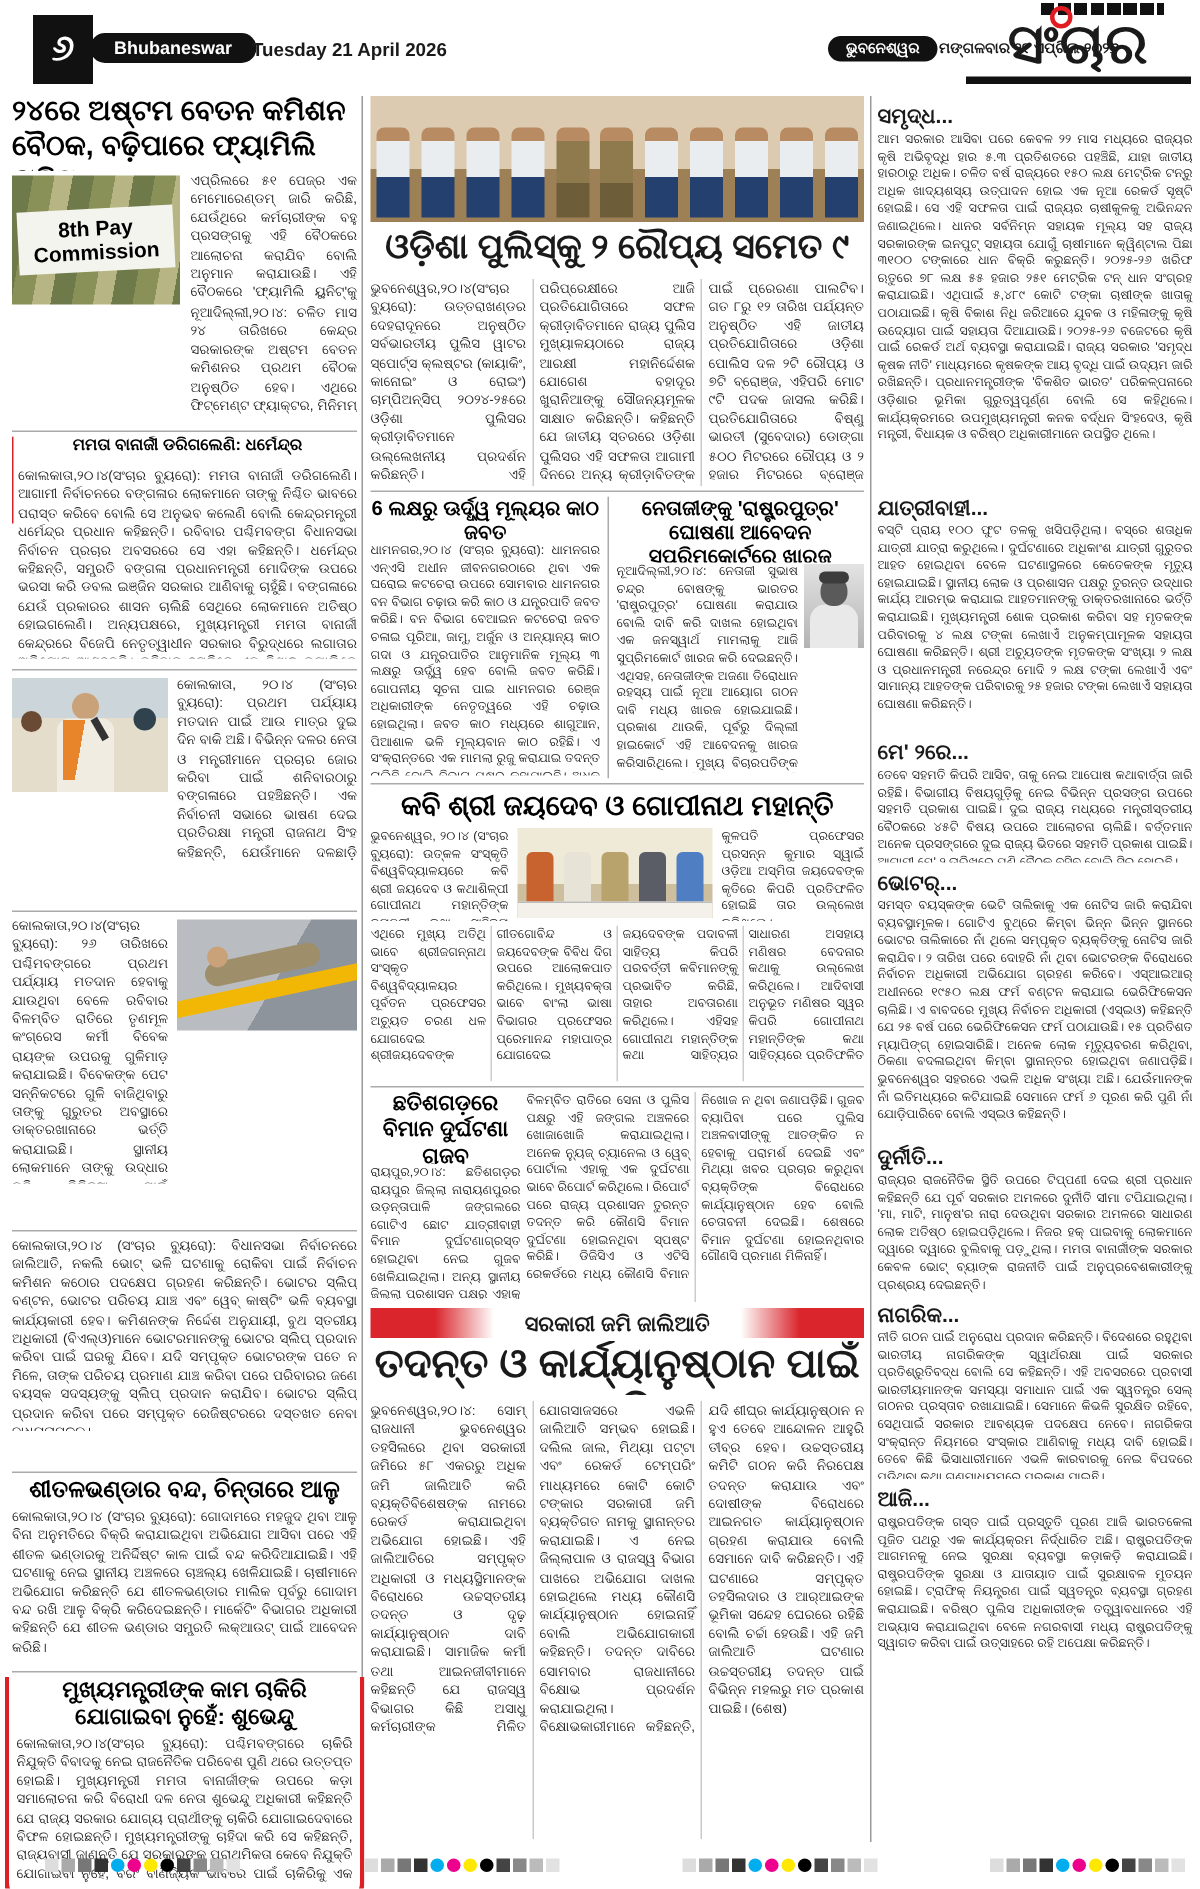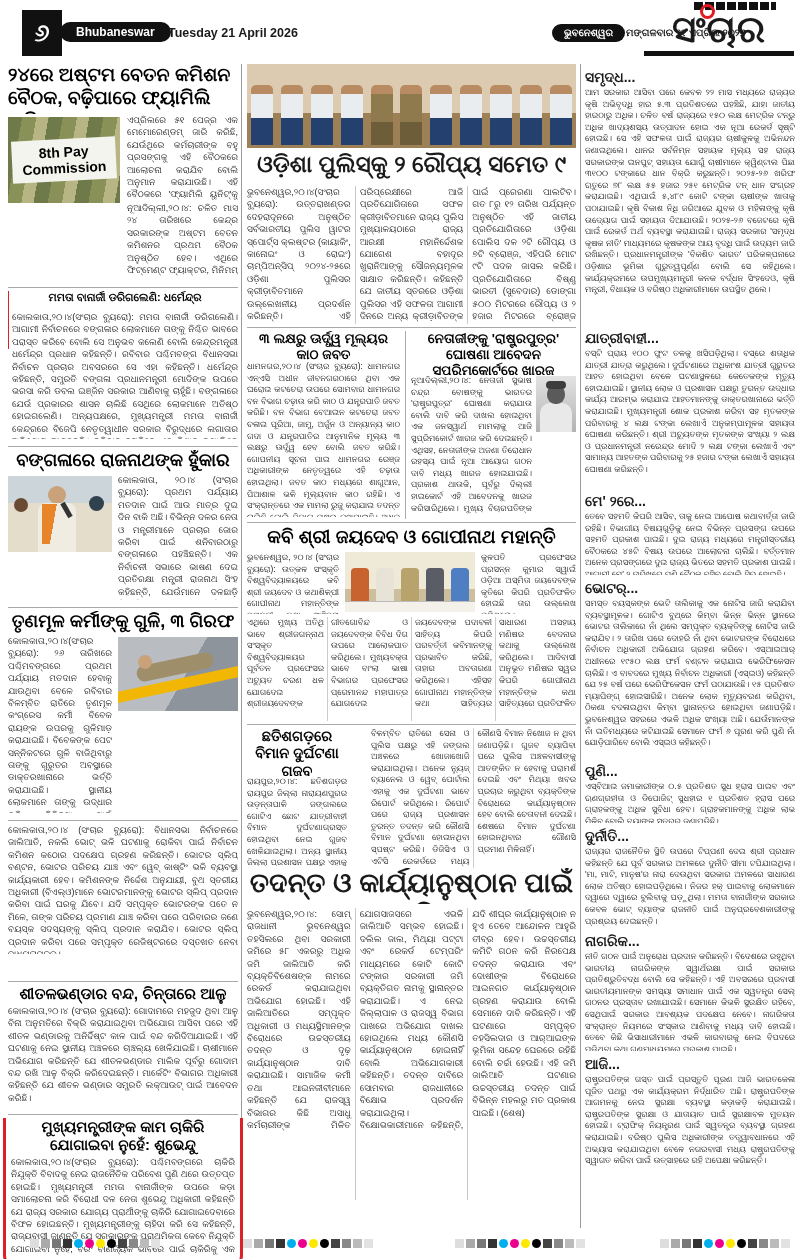--- a/index.html
+++ b/index.html
@@ -92,21 +92,21 @@
   .jaycol{width:92px;}
   .photo-jay{width:130px;height:60px;position:relative;overflow:hidden;background:linear-gradient(#efe9d8 0 62%,#cdbf9d 62% 100%);}
   .jfig{width:18px;height:34px;border-radius:4px 4px 0 0;}
   .jrow{position:absolute;bottom:10px;left:6px;right:6px;display:flex;justify-content:space-between;}
   .jtable{position:absolute;bottom:0;left:0;right:0;height:10px;background:#f3f1ea;border-top:1px solid #bbb;}
   .jplant{position:absolute;left:34px;bottom:8px;width:10px;height:20px;border-radius:50% 50% 0 0;background:#4e7f3a;}
   .m-jay-body{column-count:4;column-gap:7px;column-rule:1px solid #ccc;height:104px;margin-top:3px;}
   .planerow{display:flex;height:140px;overflow:hidden;}
   .planeL{width:100px;}
   .planeL .hl{font-size:14.5px;height:48px;}
-  .planeR{flex:1;margin-left:24px;column-count:2;column-gap:8px;column-rule:1px solid #ccc;}
+  .planeR{flex:1;margin-left:4px;column-count:2;column-gap:8px;column-rule:1px solid #ccc;}
   .landbanner{height:20px;display:flex;align-items:center;justify-content:center;font-weight:bold;font-size:14px;
      background:linear-gradient(90deg,#d9252b 0 13%,rgba(217,37,43,0) 25% 75%,#d9252b 87% 100%);margin:4px 0 2px;}
   .m-land-hl{font-size:27px;font-weight:bold;text-align:center;line-height:1.15;height:36px;overflow:hidden;}
   .m-land-body{height:292px;margin-top:4px;}
   
   .rc-banner{background:#000;color:#fff;height:22px;display:flex;align-items:center;gap:5px;padding:0 2px;}
   .rc-banner .ln{flex:1;height:2px;background:#fff;}
   .rc-banner .tx{font-weight:bold;font-size:12.5px;border-left:1px solid #fff;border-right:1px solid #fff;padding:0 5px;}
   .sect h3{margin:5px 0 1px;font-size:14px;font-weight:bold;}
   .sect .body{font-size:8.4px;}
@@ -147,34 +147,32 @@
     <div class="body" style="height:74px;margin-top:2px">ନୂଆଦିଲ୍ଲୀ,୨୦।୪: ଚଳିତ ମାସ ୨୪ ତାରିଖରେ କେନ୍ଦ୍ର ସରକାରଙ୍କ ଅଷ୍ଟମ ବେତନ କମିଶନର ପ୍ରଥମ ବୈଠକ ଅନୁଷ୍ଠିତ ହେବ। ଏଥିରେ ଫିଟ୍‌ମେଣ୍ଟ ଫ୍ୟାକ୍ଟର, ମିନିମମ୍ ସାଲାରୀ, ଏଚ୍‌ଆର୍‌ଏ ଓ ଫ୍ୟାମିଲି ୟୁନିଟ୍ ଭଳି ପ୍ରସଙ୍ଗ ଉପରେ ଆଲୋଚନା ହେବାର ସମ୍ଭାବନା ରହିଛି। କେତେକ କର୍ମଚାରୀ ସଂଗଠନର ପ୍ରତିନିଧି ଜ୍ୱଏଣ୍ଟ କନ୍‌ସଲ୍‌ଟେଟିଭ୍ ମେସିନେରୀ (ଜେସିଏମ୍) ପୂର୍ବରୁ କମିଶନ ପାଖରେ ପ୍ରସ୍ତାବ ଦାଖଲ କରିସାରିଛନ୍ତି। ପୂର୍ବ ପରିବାରେ ୩ ୟୁନିଟ୍ (ପତ୍ନୀ ଓ ଦୁଇ ସନ୍ତାନ)କୁ ମାନକ ଭାବରେ ନିଆଯାଉଥିବା ବେଳେ ଏବେ ପେନ୍‌ସନ୍, ଭତ୍ତା ସହ ୫ ୟୁନିଟ୍ (ପତ୍ନୀ, ଦୁଇସନ୍ତାନ, ପିତା ଓ ମାତା) କରିବାର ଦାବି କରାଯାଇ କାର୍ଯ୍ୟସୂଚୀ ରହିଛି।</div>
   </div>
   <div class="hdiv"></div>
   <div class="a-mamata">
     <div class="redbar" style="background-color: rgb(221, 31, 38);"></div>
     <div class="hl">ମମତା ବାନାର୍ଜୀ ଡରିଗଲେଣି: ଧର୍ମେନ୍ଦ୍ର</div>
     <div class="body" style="height:128px">କୋଲକାତା,୨୦।୪(ସଂଚାର ବ୍ୟୁରୋ): ମମତା ବାନାର୍ଜୀ ଡରିଗଲେଣି। ଆଗାମୀ ନିର୍ବାଚନରେ ବଙ୍ଗଳାର ଲୋକମାନେ ତାଙ୍କୁ ନିଶ୍ଚିତ ଭାବରେ ପରାସ୍ତ କରିବେ ବୋଲି ସେ ଅନୁଭବ କଲେଣି ବୋଲି କେନ୍ଦ୍ରମନ୍ତ୍ରୀ ଧର୍ମେନ୍ଦ୍ର ପ୍ରଧାନ କହିଛନ୍ତି। ରବିବାର ପଶ୍ଚିମବଙ୍ଗ ବିଧାନସଭା ନିର୍ବାଚନ ପ୍ରଚାର ଅବସରରେ ସେ ଏହା କହିଛନ୍ତି। ଧର୍ମେନ୍ଦ୍ର କହିଛନ୍ତି, ସମ୍ପ୍ରତି ବଙ୍ଗଳା ପ୍ରଧାନମନ୍ତ୍ରୀ ମୋଦିଙ୍କ ଉପରେ ଭରସା କରି ଡବଲ ଇଞ୍ଜିନ ସରକାର ଆଣିବାକୁ ଚାହୁଁଛି। ବଙ୍ଗଳାରେ ଯେଉଁ ପ୍ରକାରର ଶାସନ ଚାଲିଛି ସେଥିରେ ଲୋକମାନେ ଅତିଷ୍ଠ ହୋଇଗଲେଣି। ଅନ୍ୟପକ୍ଷରେ, ମୁଖ୍ୟମନ୍ତ୍ରୀ ମମତା ବାନାର୍ଜୀ କେନ୍ଦ୍ରରେ ବିଜେପି ନେତୃତ୍ୱାଧୀନ ସରକାର ବିରୁଦ୍ଧରେ ଲଗାତାର ଅଭିଯୋଗ ଆଣୁଛନ୍ତି। ରବିବାର ହୁଗୁଳିରେ ଏକ ବିଶାଳ ର‌୍ୟାଲିରେ ଯୋଗ ଦେଇ ସେ ଟିଏମ୍‌ସି ପ୍ରାର୍ଥୀଙ୍କ ସପକ୍ଷରେ ପ୍ରଚାର କରିଛନ୍ତି।</div>
   </div>
   <div class="hdiv"></div>
   <div class="a-rajnath">
-    <div class="hl">ବଙ୍ଗଳାରେ ରାଜନାଥଙ୍କ ହୁଁକାର</div>
     <div class="photo-rajnath">
       <span class="rj-h2"></span>
       <span class="rj-h3"></span>
       <span class="rj-head"></span>
       <span class="rj-body"></span>
       <span class="rj-sash"></span>
       <span class="rj-mic"></span>
     </div>
     <div class="body" style="height:126px">କୋଲକାତା, ୨୦।୪ (ସଂଚାର ବ୍ୟୁରୋ): ପ୍ରଥମ ପର୍ଯ୍ୟାୟ ମତଦାନ ପାଇଁ ଆଉ ମାତ୍ର ଦୁଇ ଦିନ ବାକି ଅଛି। ବିଭିନ୍ନ ଦଳର ନେତା ଓ ମନ୍ତ୍ରୀମାନେ ପ୍ରଚାର ଜୋର କରିବା ପାଇଁ ଶନିବାରଠାରୁ ବଙ୍ଗଳାରେ ପହଞ୍ଚିଛନ୍ତି। ଏକ ନିର୍ବାଚନୀ ସଭାରେ ଭାଷଣ ଦେଇ ପ୍ରତିରକ୍ଷା ମନ୍ତ୍ରୀ ରାଜନାଥ ସିଂହ କହିଛନ୍ତି, ଯେଉଁମାନେ ଦଳଛାଡ଼ି ବିଜେପିରେ ଯୋଗ ଦେଉଛନ୍ତି ତାହା ତୃଣମୂଳ ପାଇଁ ବଡ଼ ଧକ୍କା। ବଙ୍ଗଳାରେ ପରିବର୍ତ୍ତନ ନିଶ୍ଚିତ ବୋଲି ସେ ଦୋହରାଇଛନ୍ତି। ତୃଣମୂଳ ଶାସନ କାଳରେ ଦୁର୍ନୀତି ବୃଦ୍ଧି ପାଇଛି ଏବଂ ରାଜ୍ୟର ବିକାଶ ଠପ୍ ହୋଇଯାଇଛି ବୋଲି ସେ ଅଭିଯୋଗ କରିଛନ୍ତି। ଏହା ଆସନଙ୍କ ଉପରେ ନିର୍ଭର କରେ ଯେ ଆପଣ ଭୟରେ ବଞ୍ଚିବାକୁ ଚାହାଁନ୍ତି କି ମୁକ୍ତ ବାତାବରଣରେ।</div>
   </div>
   <div class="hdiv"></div>
   <div class="a-trinamul">
-    <div class="hl">ତୃଣମୂଳ କର୍ମୀଙ୍କୁ ଗୁଳି, ୩ ଗିରଫ</div>
     <div class="photo-str">
       <span class="str-bar"></span>
       <span class="str-man"></span>
       <span class="str-head"></span>
     </div>
     <div class="body" style="height:178px">କୋଲକାତା,୨୦।୪(ସଂଚାର ବ୍ୟୁରୋ): ୨୬ ତାରିଖରେ ପଶ୍ଚିମବଙ୍ଗରେ ପ୍ରଥମ ପର୍ଯ୍ୟାୟ ମତଦାନ ହେବାକୁ ଯାଉଥିବା ବେଳେ ରବିବାର ବିଳମ୍ବିତ ରାତିରେ ତୃଣମୂଳ କଂଗ୍ରେସ କର୍ମୀ ବିବେକ ରାୟଙ୍କ ଉପରକୁ ଗୁଳିମାଡ଼ କରାଯାଇଛି। ବିବେକଙ୍କ ପେଟ ସନ୍ନିକଟରେ ଗୁଳି ବାଜିଥିବାରୁ ତାଙ୍କୁ ଗୁରୁତର ଅବସ୍ଥାରେ ଡାକ୍ତରଖାନାରେ ଭର୍ତ୍ତି କରାଯାଇଛି। ସ୍ଥାନୀୟ ଲୋକମାନେ ତାଙ୍କୁ ଉଦ୍ଧାର କରି ଚିକିତ୍ସା ପାଇଁ ନେଇଥିଲେ। ଏହି ଘଟଣା ପରେ ଅଞ୍ଚଳରେ ଉତ୍ତେଜନା ଲାଗି ରହିଛି। ଯୋଗକୁ ପ୍ରାଥମିକ ଚିକିତ୍ସା ପରେ ତାଙ୍କ ଅବସ୍ଥା ସ୍ଥିର ଅଛି ବୋଲି ଡାକ୍ତର କହିଛନ୍ତି। ପୁଲିସ ଘଟଣାର ତଦନ୍ତ ଆରମ୍ଭ କରି ଏ ପର୍ଯ୍ୟନ୍ତ ତିନି ଜଣଙ୍କୁ ଗିରଫ କରିଛି। ରାଜନୈତିକ ଶତ୍ରୁତାକୁ ନେଇ ଏହି ଆକ୍ରମଣ ହୋଇଥିବା ସନ୍ଦେହ କରାଯାଉଛି।</div>
   </div>
   <div class="hdiv"></div>
   <div class="a-voting">
     <div class="body" style="height:130px">କୋଲକାତା,୨୦।୪ (ସଂଚାର ବ୍ୟୁରୋ): ବିଧାନସଭା ନିର୍ବାଚନରେ ଜାଲିଆତି, ନକଲି ଭୋଟ୍ ଭଳି ଘଟଣାକୁ ରୋକିବା ପାଇଁ ନିର୍ବାଚନ କମିଶନ କଠୋର ପଦକ୍ଷେପ ଗ୍ରହଣ କରିଛନ୍ତି। ଭୋଟର ସ୍ଲିପ୍ ବଣ୍ଟନ, ଭୋଟର ପରିଚୟ ଯାଞ୍ଚ ଏବଂ ୱେବ୍ କାଷ୍ଟିଂ ଭଳି ବ୍ୟବସ୍ଥା କାର୍ଯ୍ୟକାରୀ ହେବ। କମିଶନଙ୍କ ନିର୍ଦ୍ଦେଶ ଅନୁଯାୟୀ, ବୁଥ ସ୍ତରୀୟ ଅଧିକାରୀ (ବିଏଲ୍‌ଓ)ମାନେ ଭୋଟରମାନଙ୍କୁ ଭୋଟର ସ୍ଲିପ୍ ପ୍ରଦାନ କରିବା ପାଇଁ ଘରକୁ ଯିବେ। ଯଦି ସମ୍ପୃକ୍ତ ଭୋଟରଙ୍କ ପତେ ନ ମିଳେ, ତାଙ୍କ ପରିଚୟ ପ୍ରମାଣ ଯାଞ୍ଚ କରିବା ପରେ ପରିବାରର ଜଣେ ବୟସ୍କ ସଦସ୍ୟଙ୍କୁ ସ୍ଲିପ୍ ପ୍ରଦାନ କରାଯିବ। ଭୋଟର ସ୍ଲିପ୍ ପ୍ରଦାନ କରିବା ପରେ ସମ୍ପୃକ୍ତ ରେଜିଷ୍ଟରରେ ଦସ୍ତଖତ ନେବା ବାଧ୍ୟତାମୂଳକ।</div>
@@ -205,21 +203,21 @@
       <span class="fig"></span>
       <span class="fig"></span>
       <span class="fig"></span>
     </div>
   </div>
   <div class="m-police-hl">ଓଡ଼ିଶା ପୁଲିସ୍‌କୁ ୨ ରୌପ୍ୟ ସମେତ ୯ ପଦକ</div>
   <div class="body mc3 m-police-body">ଭୁବନେଶ୍ୱର,୨୦।୪(ସଂଚାର ବ୍ୟୁରୋ): ଉତ୍ତରାଖଣ୍ଡର ଦେହରାଦୂନରେ ଅନୁଷ୍ଠିତ ସର୍ବଭାରତୀୟ ପୁଲିସ ୱାଟର ସ୍ପୋର୍ଟ୍ସ କ୍ଲଷ୍ଟର (କାୟାକିଂ, କାନୋଇଂ ଓ ରୋଇଂ) ଚାମ୍ପିଅନ୍‌ସିପ୍ ୨୦୨୪-୨୫ରେ ଓଡ଼ିଶା ପୁଲିସର କ୍ରୀଡ଼ାବିତମାନେ ଉଲ୍ଲେଖନୀୟ ପ୍ରଦର୍ଶନ କରିଛନ୍ତି। ଏହି ପରିପ୍ରେକ୍ଷୀରେ ଆଜି ପ୍ରତିଯୋଗିତାରେ ସଫଳ କ୍ରୀଡ଼ାବିତମାନେ ରାଜ୍ୟ ପୁଲିସ ମୁଖ୍ୟାଳୟଠାରେ ରାଜ୍ୟ ଆରକ୍ଷୀ ମହାନିର୍ଦ୍ଦେଶକ ଯୋଗେଶ ବହାଦୂର ଖୁରାନିଆଙ୍କୁ ସୌଜନ୍ୟମୂଳକ ସାକ୍ଷାତ କରିଛନ୍ତି। କହିଛନ୍ତି ଯେ ଜାତୀୟ ସ୍ତରରେ ଓଡ଼ିଶା ପୁଲିସର ଏହି ସଫଳତା ଆଗାମୀ ଦିନରେ ଅନ୍ୟ କ୍ରୀଡ଼ାବିତଙ୍କ ପାଇଁ ପ୍ରେରଣା ପାଲଟିବ। ଗତ ୮ରୁ ୧୨ ତାରିଖ ପର୍ଯ୍ୟନ୍ତ ଅନୁଷ୍ଠିତ ଏହି ଜାତୀୟ ପ୍ରତିଯୋଗିତାରେ ଓଡ଼ିଶା ପୋଲିସ ଦଳ ୨ଟି ରୌପ୍ୟ ଓ ୭ଟି ବ୍ରୋଞ୍ଜ, ଏହିପରି ମୋଟ ୯ଟି ପଦକ ଜାସଲ କରିଛି। ପ୍ରତିଯୋଗିତାରେ ବିଷ୍ଣୁ ଭାରତୀ (ସୁବେଦାର) ଡୋଙ୍ଗା ୫୦୦ ମିଟରରେ ରୌପ୍ୟ ଓ ୨ ହଜାର ମିଟରରେ ବ୍ରୋଞ୍ଜ ପଦକ, ରତିକା ବେହେରା (ସୁବେଦାର) କାନୋଇଂ ସି-୧ (୨୦୦ ମିଟର)ରେ ବ୍ରୋଞ୍ଜ ପଦକ, ସୌମ୍ୟା ବୁଢ଼ାବୁଢ଼ା (ଜବକ), ରେଶମା ଲାକ୍ରା (ସୁବେଦାର), ବିବେକ ଲାକ୍ରା (ସୁବେଦାର) ଓ ସୁମିତ୍ରା ମଲ୍ଲିକ (ଜବକ) ଡୋଙ୍ଗା (କ୍ୱାଡ୍ରପଲ୍ ଫୋର୍ ୫୦୦ ମିଟର) ବର୍ଗରେ ମିଳିତ ଭାବେ ବ୍ରୋଞ୍ଜ ପଦକ ଜାସଲ କରିଛନ୍ତି। କାର୍ଯ୍ୟକ୍ରମରେ ଅତିରିକ୍ତ ଆରକ୍ଷୀ ମହାନିର୍ଦ୍ଦେଶକ (ଆଇନ ଓ ଶୃଙ୍ଖଳା) ସଞ୍ଜୟ କୁମାର ଉପସ୍ଥିତ ରହି ଖେଳାଳିମାନଙ୍କୁ ଉତ୍ସାହିତ କରିଥିଲେ।</div>
   <div class="hdiv"></div>
   <div class="subrow">
     <div class="subL">
-      <div class="hl">୩ ଲକ୍ଷରୁ ଊର୍ଦ୍ଧ୍ୱ ମୂଲ୍ୟର କାଠ ଜବତ</div>
+      <div class="hl">6 ଲକ୍ଷରୁ ଊର୍ଦ୍ଧ୍ୱ ମୂଲ୍ୟର କାଠ ଜବତ</div>
       <div class="body small" style="height:156px">ଧାମନଗର,୨୦।୪ (ସଂଚାର ବ୍ୟୁରୋ): ଧାମନଗର ଏନ୍‌ଏସି ଅଧୀନ ଜୀବନଗରଠାରେ ଥିବା ଏକ ଘରୋଇ କଟଚେରା ଉପରେ ସୋମବାର ଧାମନଗର ବନ ବିଭାଗ ଚଢ଼ାଉ କରି କାଠ ଓ ଯନ୍ତ୍ରପାତି ଜବତ କରିଛି। ବନ ବିଭାଗ ବେଆଇନ କଟଚେରା ଜବତ ଚଳାଇ ପୂରିଆ, ଜାମୁ, ଅର୍ଜୁନ ଓ ଅନ୍ୟାନ୍ୟ କାଠ ଗଦା ଓ ଯନ୍ତ୍ରପାତିର ଆନୁମାନିକ ମୂଲ୍ୟ ୩ ଲକ୍ଷରୁ ଊର୍ଦ୍ଧ୍ୱ ହେବ ବୋଲି ଜବତ କରିଛି। ଗୋପନୀୟ ସୂଚନା ପାଇ ଧାମନଗର ରେଞ୍ଜ ଅଧିକାରୀଙ୍କ ନେତୃତ୍ୱରେ ଏହି ଚଢ଼ାଉ ହୋଇଥିଲା। ଜବତ କାଠ ମଧ୍ୟରେ ଶାଗୁଆନ, ପିଆଶାଳ ଭଳି ମୂଲ୍ୟବାନ କାଠ ରହିଛି। ଏ ସଂକ୍ରାନ୍ତରେ ଏକ ମାମଲା ରୁଜୁ କରାଯାଇ ତଦନ୍ତ ଚାଲିଛି ବୋଲି ବିଭାଗ ପକ୍ଷରୁ କୁହାଯାଇଛି। ଅଧିକ ଚଢ଼ାଉ ଜାରି ରହିବ ବୋଲି ସୂଚନା ମିଳିଛି।</div>
     </div>
     <div class="subdiv"></div>
     <div class="subR">
       <div class="hl">ନେତାଜୀଙ୍କୁ 'ରାଷ୍ଟ୍ରପୁତ୍ର' ଘୋଷଣା ଆବେଦନ ସୁପ୍ରିମକୋର୍ଟରେ ଖାରଜ</div>
       <div class="photo-netaji">
         <span class="nt-sh"></span>
         <span class="nt-head"></span>
         <span class="nt-cap"></span>
       </div>
@@ -247,44 +245,41 @@
     <div class="body small m-jay-body">ଏଥିରେ ମୁଖ୍ୟ ଅତିଥି ଭାବେ ଶ୍ରୀଜଗନ୍ନାଥ ସଂସ୍କୃତ ବିଶ୍ୱବିଦ୍ୟାଳୟର ପୂର୍ବତନ ପ୍ରଫେସର ଅଚ୍ୟୁତ ଚରଣ ଧଳ ଯୋଗଦେଇ ଶ୍ରୀଜୟଦେବଙ୍କ ଗୀତଗୋବିନ୍ଦ ଓ ଜୟଦେବଙ୍କ ବିବିଧ ଦିଗ ଉପରେ ଆଲୋକପାତ କରିଥିଲେ। ମୁଖ୍ୟବକ୍ତା ଭାବେ ବାଂଲା ଭାଷା ବିଭାଗର ପ୍ରଫେସର ପ୍ରେମାନନ୍ଦ ମହାପାତ୍ର ଯୋଗଦେଇ ଜୟଦେବଙ୍କ ପଦାବଳୀ ସାହିତ୍ୟ କିପରି ପରବର୍ତ୍ତୀ କବିମାନଙ୍କୁ ପ୍ରଭାବିତ କରିଛି, ତାହାର ଅବତାରଣା କରିଥିଲେ। ଏହିସହ ଗୋପୀନାଥ ମହାନ୍ତିଙ୍କ କଥା ସାହିତ୍ୟର ସାଧାରଣ ଅସହାୟ ମଣିଷର ବେଦନାର କଥାକୁ ଉଲ୍ଲେଖ କରିଥିଲେ। ଆଦିବାସୀ ଅନୁଭୂତ ମଣିଷର ସ୍ୱର କିପରି ଗୋପୀନାଥ ମହାନ୍ତିଙ୍କ କଥା ସାହିତ୍ୟରେ ପ୍ରତିଫଳିତ ହୋଇଥିଲା ତାହାର ଅବତାରଣା କରିଥିଲେ। ଓଡ଼ିଆ ବିଭାଗ ଅଧ୍ୟାପକ ଡ. ଷ୍ଟାରଜିତ ପଣ୍ଡା ପ୍ରାସ୍ତାବିକ ଓ ସ୍ୱାଗତ ସୂଚନା ପ୍ରଦାନ କରିଥିବା ବେଳେ ସହଯୋଗୀ ପ୍ରଫେସର ଡ. ଧୀରଜ କୁମାର ମହାପାତ୍ରଙ୍କ ତତ୍ତ୍ୱାବଧାନରେ ଛାତ୍ରୀମାନେ ଜୟଦେବଙ୍କ ଦଶାବତାର ସଂଗୀତ ପରିବେଷଣ କରିଥିଲେ।</div>
   </div>
   <div class="hdiv"></div>
   <div class="planerow">
     <div class="planeL">
       <div class="hl">ଛତିଶଗଡ଼ରେ ବିମାନ ଦୁର୍ଘଟଣା ଗୁଜବ</div>
       <div class="body small" style="height:90px">ରାୟପୁର,୨୦।୪: ଛତିଶଗଡ଼ର ରାୟପୁର ଜିଲ୍ଲା ନାରାୟଣପୁରର ଉଡ଼ନ୍ତାପାଳି ଜଙ୍ଗଲରେ ଗୋଟିଏ ଛୋଟ ଯାତ୍ରୀବାହୀ ବିମାନ ଦୁର୍ଘଟଣାଗ୍ରସ୍ତ ହୋଇଥିବା ନେଇ ଗୁଜବ ଖେଳିଯାଇଥିଲା। ଅନ୍ୟ ସ୍ଥାନୀୟ ଜିଲ୍ଲା ପ୍ରଶାସନ ପକ୍ଷରୁ ଏହାକୁ ଅସ୍ୱୀକାର କରାଯାଇଛି।</div>
     </div>
     <div class="body small planeR">ବିଳମ୍ବିତ ରାତିରେ ସେନା ଓ ପୁଲିସ ପକ୍ଷରୁ ଏହି ଜଙ୍ଗଲ ଅଞ୍ଚଳରେ ଖୋଜାଖୋଜି କରାଯାଇଥିଲା। ଅନେକ ନ୍ୟୁଜ୍ ଚ୍ୟାନେଲ ଓ ୱେବ୍ ପୋର୍ଟାଲ ଏହାକୁ ଏକ ଦୁର୍ଘଟଣା ଭାବେ ରିପୋର୍ଟ କରିଥିଲେ। ରିପୋର୍ଟ ପରେ ରାଜ୍ୟ ପ୍ରଶାସନ ତୁରନ୍ତ ତଦନ୍ତ କରି କୌଣସି ବିମାନ ଦୁର୍ଘଟଣା ହୋଇନଥିବା ସ୍ପଷ୍ଟ କରିଛି। ଡିଜିସିଏ ଓ ଏଟିସି ରେକର୍ଡରେ ମଧ୍ୟ କୌଣସି ବିମାନ ନିଖୋଜ ନ ଥିବା ଜଣାପଡ଼ିଛି। ଗୁଜବ ବ୍ୟାପିବା ପରେ ପୁଲିସ ଅଞ୍ଚଳବାସୀଙ୍କୁ ଆତଙ୍କିତ ନ ହେବାକୁ ପରାମର୍ଶ ଦେଇଛି ଏବଂ ମିଥ୍ୟା ଖବର ପ୍ରଚାର କରୁଥିବା ବ୍ୟକ୍ତିଙ୍କ ବିରୋଧରେ କାର୍ଯ୍ୟାନୁଷ୍ଠାନ ହେବ ବୋଲି ଚେତାବନୀ ଦେଇଛି। ଶେଷରେ ବିମାନ ଦୁର୍ଘଟଣା ହୋଇନଥିବାର ଗୌଣସି ପ୍ରମାଣ ମିଳିନାହିଁ।</div>
   </div>
+  <div class="landbanner">ସରକାରୀ ଜମି ଜାଲିଆତି</div>
   <div class="m-land-hl">ତଦନ୍ତ ଓ କାର୍ଯ୍ୟାନୁଷ୍ଠାନ ପାଇଁ ଦାବି</div>
   <div class="body mc3 m-land-body">ଭୁବନେଶ୍ୱର,୨୦।୪: ସୋମ୍ ରାଜଧାନୀ ଭୁବନେଶ୍ୱର ତହସିଲରେ ଥିବା ସରକାରୀ ଜମିରେ ୫୮ ଏକରରୁ ଅଧିକ ଜମି ଜାଲିଆତି କରି ବ୍ୟକ୍ତିବିଶେଷଙ୍କ ନାମରେ ରେକର୍ଡ କରାଯାଇଥିବା ଅଭିଯୋଗ ହୋଇଛି। ଏହି ଜାଲିଆତିରେ ସମ୍ପୃକ୍ତ ଅଧିକାରୀ ଓ ମଧ୍ୟସ୍ଥିମାନଙ୍କ ବିରୋଧରେ ଉଚ୍ଚସ୍ତରୀୟ ତଦନ୍ତ ଓ ଦୃଢ଼ କାର୍ଯ୍ୟାନୁଷ୍ଠାନ ଦାବି କରାଯାଇଛି। ସାମାଜିକ କର୍ମୀ ତଥା ଆଇନଜୀବୀମାନେ କହିଛନ୍ତି ଯେ ରାଜସ୍ୱ ବିଭାଗର କିଛି ଅସାଧୁ କର୍ମଚାରୀଙ୍କ ମିଳିତ ଯୋଗସାଜସରେ ଏଭଳି ଜାଲିଆତି ସମ୍ଭବ ହୋଇଛି। ଦଲିଲ ଜାଲ, ମିଥ୍ୟା ପଟ୍ଟା ଏବଂ ରେକର୍ଡ ଟେମ୍ପରିଂ ମାଧ୍ୟମରେ କୋଟି କୋଟି ଟଙ୍କାର ସରକାରୀ ଜମି ବ୍ୟକ୍ତିଗତ ନାମକୁ ସ୍ଥାନାନ୍ତର କରାଯାଇଛି। ଏ ନେଇ ଜିଲ୍ଲାପାଳ ଓ ରାଜସ୍ୱ ବିଭାଗ ପାଖରେ ଅଭିଯୋଗ ଦାଖଲ ହୋଇଥିଲେ ମଧ୍ୟ କୌଣସି କାର୍ଯ୍ୟାନୁଷ୍ଠାନ ହୋଇନାହିଁ ବୋଲି ଅଭିଯୋଗକାରୀ କହିଛନ୍ତି। ତଦନ୍ତ ଦାବିରେ ସୋମବାର ରାଜଧାନୀରେ ବିକ୍ଷୋଭ ପ୍ରଦର୍ଶନ କରାଯାଇଥିଲା। ବିକ୍ଷୋଭକାରୀମାନେ କହିଛନ୍ତି, ଯଦି ଶୀଘ୍ର କାର୍ଯ୍ୟାନୁଷ୍ଠାନ ନ ହୁଏ ତେବେ ଆନ୍ଦୋଳନ ଆହୁରି ତୀବ୍ର ହେବ। ଉଚ୍ଚସ୍ତରୀୟ କମିଟି ଗଠନ କରି ନିରପେକ୍ଷ ତଦନ୍ତ କରାଯାଉ ଏବଂ ଦୋଷୀଙ୍କ ବିରୋଧରେ ଆଇନଗତ କାର୍ଯ୍ୟାନୁଷ୍ଠାନ ଗ୍ରହଣ କରାଯାଉ ବୋଲି ସେମାନେ ଦାବି କରିଛନ୍ତି। ଏହି ଘଟଣାରେ ସମ୍ପୃକ୍ତ ତହସିଲଦାର ଓ ଆର୍‌ଆଇଙ୍କ ଭୂମିକା ସନ୍ଦେହ ଘେରରେ ରହିଛି ବୋଲି ଚର୍ଚ୍ଚା ହେଉଛି। ଏହି ଜମି ଜାଲିଆତି ଘଟଣାର ଉଚ୍ଚସ୍ତରୀୟ ତଦନ୍ତ ପାଇଁ ବିଭିନ୍ନ ମହଲରୁ ମତ ପ୍ରକାଶ ପାଇଛି। (ଶେଷ)</div>
 </div>
 
 <div class="colR">
   <div class="sect">
     <h3>ସମୃଦ୍ଧ...</h3>
     <div class="body" style="height:238px">ଆମ ସରକାର ଆସିବା ପରେ କେବଳ ୨୨ ମାସ ମଧ୍ୟରେ ରାଜ୍ୟର କୃଷି ଅଭିବୃଦ୍ଧି ହାର ୫.୩ ପ୍ରତିଶତରେ ପହଞ୍ଚିଛି, ଯାହା ଜାତୀୟ ହାରଠାରୁ ଅଧିକ। ଚଳିତ ବର୍ଷ ରାଜ୍ୟରେ ୧୫୦ ଲକ୍ଷ ମେଟ୍ରିକ ଟନ୍‌ରୁ ଅଧିକ ଖାଦ୍ୟଶସ୍ୟ ଉତ୍ପାଦନ ହୋଇ ଏକ ନୂଆ ରେକର୍ଡ ସୃଷ୍ଟି ହୋଇଛି। ସେ ଏହି ସଫଳତା ପାଇଁ ରାଜ୍ୟର ଚାଷୀକୁଳକୁ ଅଭିନନ୍ଦନ ଜଣାଇଥିଲେ। ଧାନର ସର୍ବନିମ୍ନ ସହାୟକ ମୂଲ୍ୟ ସହ ରାଜ୍ୟ ସରକାରଙ୍କ ଇନପୁଟ୍ ସହାୟତା ଯୋଗୁଁ ଚାଷୀମାନେ କ୍ୱିଣ୍ଟାଲ ପିଛା ୩୧୦୦ ଟଙ୍କାରେ ଧାନ ବିକ୍ରି କରୁଛନ୍ତି। ୨୦୨୫-୨୬ ଖରିଫ ଋତୁରେ ୭୮ ଲକ୍ଷ ୫୫ ହଜାର ୨୫୧ ମେଟ୍ରିକ ଟନ୍ ଧାନ ସଂଗ୍ରହ କରାଯାଇଛି। ଏଥିପାଇଁ ୫,୪୮୯ କୋଟି ଟଙ୍କା ଚାଷୀଙ୍କ ଖାତାକୁ ପଠାଯାଇଛି। କୃଷି ବିକାଶ ନିଧି ଜରିଆରେ ଯୁବକ ଓ ମହିଳାଙ୍କୁ କୃଷି ଉଦ୍ୟୋଗ ପାଇଁ ସହାୟତା ଦିଆଯାଉଛି। ୨୦୨୫-୨୬ ବଜେଟରେ କୃଷି ପାଇଁ ରେକର୍ଡ ଅର୍ଥ ବ୍ୟବସ୍ଥା କରାଯାଇଛି। ରାଜ୍ୟ ସରକାର 'ସମୃଦ୍ଧ କୃଷକ ନୀତି' ମାଧ୍ୟମରେ କୃଷକଙ୍କ ଆୟ ବୃଦ୍ଧି ପାଇଁ ଉଦ୍ୟମ ଜାରି ରଖିଛନ୍ତି। ପ୍ରଧାନମନ୍ତ୍ରୀଙ୍କ 'ବିକଶିତ ଭାରତ' ପରିକଳ୍ପନାରେ ଓଡ଼ିଶାର ଭୂମିକା ଗୁରୁତ୍ୱପୂର୍ଣ୍ଣ ବୋଲି ସେ କହିଥିଲେ। କାର୍ଯ୍ୟକ୍ରମରେ ଉପମୁଖ୍ୟମନ୍ତ୍ରୀ କନକ ବର୍ଦ୍ଧନ ସିଂହଦେଓ, କୃଷି ମନ୍ତ୍ରୀ, ବିଧାୟକ ଓ ବରିଷ୍ଠ ଅଧିକାରୀମାନେ ଉପସ୍ଥିତ ଥିଲେ।</div>
   </div>
   <div class="sect">
     <h3>ଯାତ୍ରୀବାହୀ...</h3>
     <div class="body" style="height:140px">ବସ୍‌ଟି ପ୍ରାୟ ୧୦୦ ଫୁଟ ତଳକୁ ଖସିପଡ଼ିଥିଲା। ବସ୍‌ରେ ଶତାଧିକ ଯାତ୍ରୀ ଯାତ୍ରା କରୁଥିଲେ। ଦୁର୍ଘଟଣାରେ ଅଧିକାଂଶ ଯାତ୍ରୀ ଗୁରୁତର ଆହତ ହୋଇଥିବା ବେଳେ ଘଟଣାସ୍ଥଳରେ କେତେକଙ୍କ ମୃତ୍ୟୁ ହୋଇଯାଇଛି। ସ୍ଥାନୀୟ ଲୋକ ଓ ପ୍ରଶାସନ ପକ୍ଷରୁ ତୁରନ୍ତ ଉଦ୍ଧାର କାର୍ଯ୍ୟ ଆରମ୍ଭ କରାଯାଇ ଆହତମାନଙ୍କୁ ଡାକ୍ତରଖାନାରେ ଭର୍ତ୍ତି କରାଯାଇଛି। ମୁଖ୍ୟମନ୍ତ୍ରୀ ଶୋକ ପ୍ରକାଶ କରିବା ସହ ମୃତକଙ୍କ ପରିବାରକୁ ୪ ଲକ୍ଷ ଟଙ୍କା ଲେଖାଏଁ ଅନୁକମ୍ପାମୂଳକ ସହାୟତା ଘୋଷଣା କରିଛନ୍ତି। ଶ୍ରୀ ଅଚ୍ୟୁତଙ୍କ ମୃତକଙ୍କ ସଂଖ୍ୟା ୨ ଲକ୍ଷ ଓ ପ୍ରଧାନମନ୍ତ୍ରୀ ନରେନ୍ଦ୍ର ମୋଦି ୨ ଲକ୍ଷ ଟଙ୍କା ଲେଖାଏଁ ଏବଂ ସାମାନ୍ୟ ଆହତଙ୍କ ପରିବାରକୁ ୨୫ ହଜାର ଟଙ୍କା ଲେଖାଏଁ ସହାୟତା ଘୋଷଣା କରିଛନ୍ତି।</div>
   </div>
   <div class="sect">
     <h3>ମେ' ୨ରେ...</h3>
     <div class="body" style="height:64px">ତେବେ ସହମତି କିପରି ଆସିବ, ତାକୁ ନେଇ ଆପୋଷ କଥାବାର୍ତ୍ତା ଜାରି ରହିଛି। ବିଭାଗୀୟ ବିଷୟଗୁଡ଼ିକୁ ନେଇ ବିଭିନ୍ନ ପ୍ରସଙ୍ଗ ଉପରେ ସହମତି ପ୍ରକାଶ ପାଇଛି। ଦୁଇ ରାଜ୍ୟ ମଧ୍ୟରେ ମନ୍ତ୍ରୀସ୍ତରୀୟ ବୈଠକରେ ୪୫ଟି ବିଷୟ ଉପରେ ଆଲୋଚନା ଚାଲିଛି। ବର୍ତ୍ତମାନ ଅନେକ ପ୍ରସଙ୍ଗରେ ଦୁଇ ରାଜ୍ୟ ଭିତରେ ସହମତି ପ୍ରକାଶ ପାଇଛି। ଆଗାମୀ ମେ' ୨ ତାରିଖରେ ପୁଣି ବୈଠକ ବସିବ ବୋଲି ସ୍ଥିର ହୋଇଛି।</div>
   </div>
   <div class="sect">
     <h3>ଭୋଟର୍...</h3>
     <div class="body" style="height:160px">ସମସ୍ତ ବୟସ୍କଙ୍କ ଭେଟି ତାଲିକାକୁ ଏକ ନୋଟିସ ଜାରି କରାଯିବା ବ୍ୟବସ୍ଥାମୂଳକ। ଗୋଟିଏ ବୁଥ୍‌ରେ କିମ୍ବା ଭିନ୍ନ ଭିନ୍ନ ସ୍ଥାନରେ ଭୋଟର ତାଲିକାରେ ନାଁ ଥିଲେ ସମ୍ପୃକ୍ତ ବ୍ୟକ୍ତିଙ୍କୁ ନୋଟିସ ଜାରି କରାଯିବ। ୨ ତାରିଖ ପରେ ଦୋହରି ନାଁ ଥିବା ଭୋଟରଙ୍କ ବିରୋଧରେ ନିର୍ବାଚନ ଅଧିକାରୀ ଅଭିଯୋଗ ଗ୍ରହଣ କରିବେ। ଏସ୍‌ଆଇଆର୍ ଅଧୀନରେ ୧୯୫୦ ଲକ୍ଷ ଫର୍ମ ବଣ୍ଟନ କରାଯାଇ ଭେରିଫିକେସନ ଚାଲିଛି। ଏ ବାବଦରେ ମୁଖ୍ୟ ନିର୍ବାଚନ ଅଧିକାରୀ (ଏସ୍‌ଇଓ) କହିଛନ୍ତି ଯେ ୨୫ ବର୍ଷ ପରେ ଭେରିଫିକେସନ ଫର୍ମ ପଠାଯାଉଛି। ୧୫ ପ୍ରତିଶତ ମ୍ୟାପିଙ୍ଗ୍ ହୋଇସାରିଛି। ଅନେକ ଲୋକ ମୃତ୍ୟୁବରଣ କରିଥିବା, ଠିକଣା ବଦଳାଇଥିବା କିମ୍ବା ସ୍ଥାନାନ୍ତର ହୋଇଥିବା ଜଣାପଡ଼ିଛି। ଭୁବନେଶ୍ୱର ସହରରେ ଏଭଳି ଅଧିକ ସଂଖ୍ୟା ଅଛି। ଯେଉଁମାନଙ୍କ ନାଁ ଇତିମଧ୍ୟରେ କଟିଯାଇଛି ସେମାନେ ଫର୍ମ ୬ ପୂରଣ କରି ପୁଣି ନାଁ ଯୋଡ଼ିପାରିବେ ବୋଲି ଏସ୍‌ଇଓ କହିଛନ୍ତି।</div>
-  </div>
-  <div class="sect">
-    <h3>ପୁଣି...</h3>
-    <div class="body" style="height:42px">ଏସ୍‌ବିଆଇ ଜମାକାରୀଙ୍କ ୦.୫ ପ୍ରତିଶତ ସୁଧ ହ୍ରାସ ପାଇବ ଏବଂ ଋଣଗ୍ରହୀତା ଓ ଡିପୋଜିଟ୍ ସୁଧହାର ୧ ପ୍ରତିଶତ ହ୍ରାସ ପରେ ଗ୍ରାହକଙ୍କୁ ଅଧିକ ସୁବିଧା ହେବ। ଗ୍ରାହକମାନଙ୍କୁ ଅଧିକ ଲାଭ ମିଳିବ ବୋଲି ବ୍ୟାଙ୍କ ସୂତ୍ରରୁ ଜଣାପଡ଼ିଛି।</div>
   </div>
   <div class="sect">
     <h3>ଦୁର୍ନୀତି...</h3>
     <div class="body" style="height:82px">ରାଜ୍ୟର ରାଜନୈତିକ ସ୍ଥିତି ଉପରେ ଟିପ୍ପଣୀ ଦେଇ ଶ୍ରୀ ପ୍ରଧାନ କହିଛନ୍ତି ଯେ ପୂର୍ବ ସରକାର ଅମଳରେ ଦୁର୍ନୀତି ସୀମା ଟପିଯାଇଥିଲା। 'ମା, ମାଟି, ମାନୁଷ'ର ନାରା ଦେଉଥିବା ସରକାର ଅମଳରେ ସାଧାରଣ ଲୋକ ଅତିଷ୍ଠ ହୋଇପଡ଼ିଥିଲେ। ନିଜର ହକ୍ ପାଇବାକୁ ଲୋକମାନେ ଦ୍ୱାରେ ଦ୍ୱାରେ ବୁଲିବାକୁ ପଡ଼ୁଥିଲା। ମମତା ବାନାର୍ଜୀଙ୍କ ସରକାର କେବଳ ଭୋଟ୍ ବ୍ୟାଙ୍କ ରାଜନୀତି ପାଇଁ ଅନୁପ୍ରବେଶକାରୀଙ୍କୁ ପ୍ରଶ୍ରୟ ଦେଇଛନ୍ତି।</div>
   </div>
   <div class="sect">
     <h3>ନାଗରିକ...</h3>
     <div class="body" style="height:100px">ନୀତି ଗଠନ ପାଇଁ ଅନୁରୋଧ ପ୍ରଦାନ କରିଛନ୍ତି। ବିଦେଶରେ ରହୁଥିବା ଭାରତୀୟ ନାଗରିକଙ୍କ ସ୍ୱାର୍ଥରକ୍ଷା ପାଇଁ ସରକାର ପ୍ରତିଶ୍ରୁତିବଦ୍ଧ ବୋଲି ସେ କହିଛନ୍ତି। ଏହି ଅବସରରେ ପ୍ରବାସୀ ଭାରତୀୟମାନଙ୍କ ସମସ୍ୟା ସମାଧାନ ପାଇଁ ଏକ ସ୍ୱତନ୍ତ୍ର ସେଲ୍ ଗଠନର ପ୍ରସ୍ତାବ ରଖାଯାଇଛି। ସେମାନେ କିଭଳି ସୁରକ୍ଷିତ ରହିବେ, ସେଥିପାଇଁ ସରକାର ଆବଶ୍ୟକ ପଦକ୍ଷେପ ନେବେ। ନାଗରିକତା ସଂକ୍ରାନ୍ତ ନିୟମରେ ସଂସ୍କାର ଆଣିବାକୁ ମଧ୍ୟ ଦାବି ହୋଇଛି। ତେବେ କିଛି ଭିସାଧାରୀମାନେ ଏଭଳି କାରବାରକୁ ନେଇ ବିପଦରେ ପଡ଼ିଥିବା କଥା ଗଣମାଧ୍ୟମରେ ପ୍ରକାଶ ପାଇଛି।</div>
   </div>
   <div class="sect">

